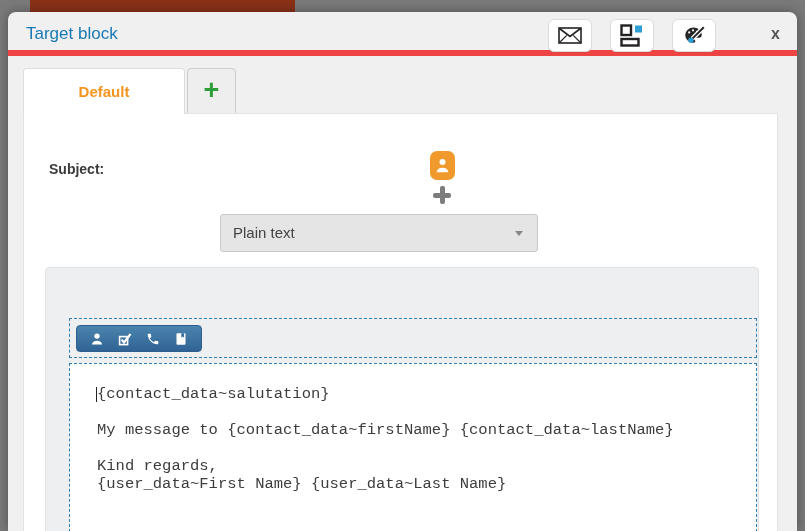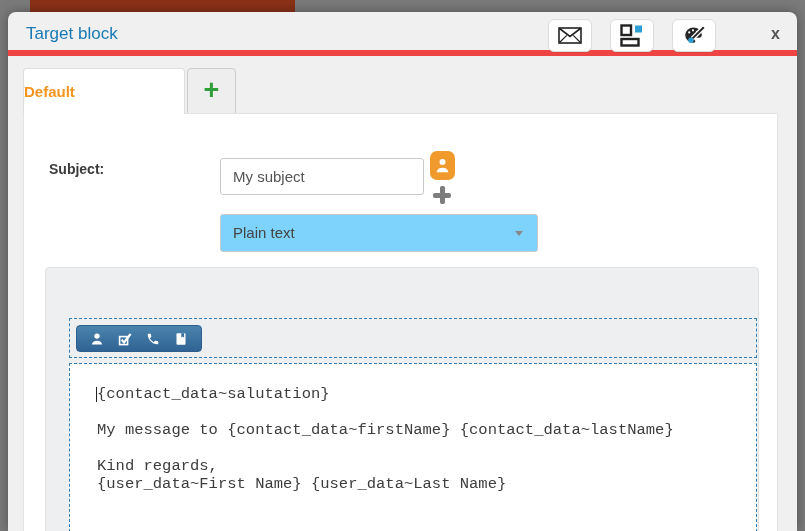--- a/index.html
+++ b/index.html
@@ -17,21 +17,21 @@
   .hdr-btn { position:absolute; top:7px; width:44px; height:33px; background:#fff; border:1px solid #dcdcdc;
              border-radius:6px; display:flex; align-items:center; justify-content:center; cursor:pointer;
              box-shadow:0 1px 1px rgba(0,0,0,.05); }
   .hdr-btn.b1 { left:540px; } .hdr-btn.b2 { left:602px; } .hdr-btn.b3 { left:664px; }
   .close-x { position:absolute; right:17px; top:0; line-height:44px; font-size:16px; font-weight:bold;
              color:#555; cursor:pointer; }
 
   
   .tab-default { position:absolute; left:15px; top:56px; width:162px; height:46px; background:#fff;
                  border:1px solid #dddddd; border-bottom:none; border-radius:4px 4px 0 0; z-index:3;
-                 text-align:left; line-height:46px; font-size:15px; font-weight:bold; color:#f7941e; cursor:pointer; }
+                 text-align:center; line-height:46px; font-size:15px; font-weight:bold; color:#f7941e; cursor:pointer; }
   .tab-add { position:absolute; left:179px; top:56px; width:49px; height:46px; background:#eeeeee;
              border:1px solid #cccccc; border-radius:4px 4px 0 0; z-index:1; text-align:center;
              line-height:42px; font-size:27px; font-weight:bold; color:#2f9e38; cursor:pointer; }
 
   
   .content-panel { position:absolute; left:15px; top:101px; width:755px; bottom:0; background:#fff;
                    border:1px solid #e3e3e5; border-bottom:none; z-index:2; }
 
   .field-label { position:absolute; font-size:14px; font-weight:bold; color:#3b3b3b; }
   .lbl-subject { left:25px; top:47px; }
@@ -40,21 +40,21 @@
   .subject-input { position:absolute; left:196px; top:44px; width:204px; height:37px; border:1px solid #c9c9c9;
                    border-radius:3px; padding:0 12px; font-size:15px; color:#555; font-family:"Liberation Sans",sans-serif; }
   .person-btn { position:absolute; left:406px; top:37px; width:25px; height:29px; background:#f09a2d;
                 border-radius:7px; display:flex; align-items:center; justify-content:center; cursor:pointer; }
   .plus-btn { position:absolute; left:408px; top:71px; width:20px; height:20px; cursor:pointer; }
   .plus-btn::before { content:""; position:absolute; left:1px; top:7.5px; width:18px; height:5px;
                       background:#7d7d7d; border-radius:2px; }
   .plus-btn::after  { content:""; position:absolute; top:1px; left:7.5px; height:18px; width:5px;
                       background:#7d7d7d; border-radius:2px; }
 
-  .type-select { position:absolute; left:196px; top:100px; width:318px; height:38px; background:#7dd3fc;
+  .type-select { position:absolute; left:196px; top:100px; width:318px; height:38px; background:#e5e5e5;
                  border:1px solid #c9c9c9; border-radius:3px; line-height:36px; padding-left:12px;
                  font-size:15px; color:#444; cursor:pointer; }
   .select-caret { position:absolute; right:14px; top:16px; width:0; height:0;
                   border-left:4px solid transparent; border-right:4px solid transparent;
                   border-top:5px solid #888; }
 
   
   .msg-panel { position:absolute; left:21px; top:153px; width:714px; height:400px; background:#edeff0;
                border:1px solid #e0e2e4; border-radius:4px; }
   .msg-title { position:absolute; left:23px; top:24px; font-size:14px; font-weight:bold; color:#1979b5; }
@@ -118,21 +118,20 @@
 
     <div class="close-x">x</div>
   </div>
 
   <div class="tab-default">Default</div>
   <div class="tab-add"><span>+</span></div>
 
   <div class="content-panel">
 
     <div class="field-label lbl-subject">Subject:</div>
-    <input class="subject-input" type="text" value="My subject" style="">
 
     <div class="person-btn">
       <span>
         <svg width="15" height="17" viewBox="0 0 15 17">
           <circle cx="7.5" cy="5" r="3" fill="#fff"></circle>
           <path d="M1.6 15.2a6 5.3 0 0 1 11.8 0z" fill="#fff"></path>
         </svg>
       </span>
     </div>
     <div class="plus-btn"></div>

